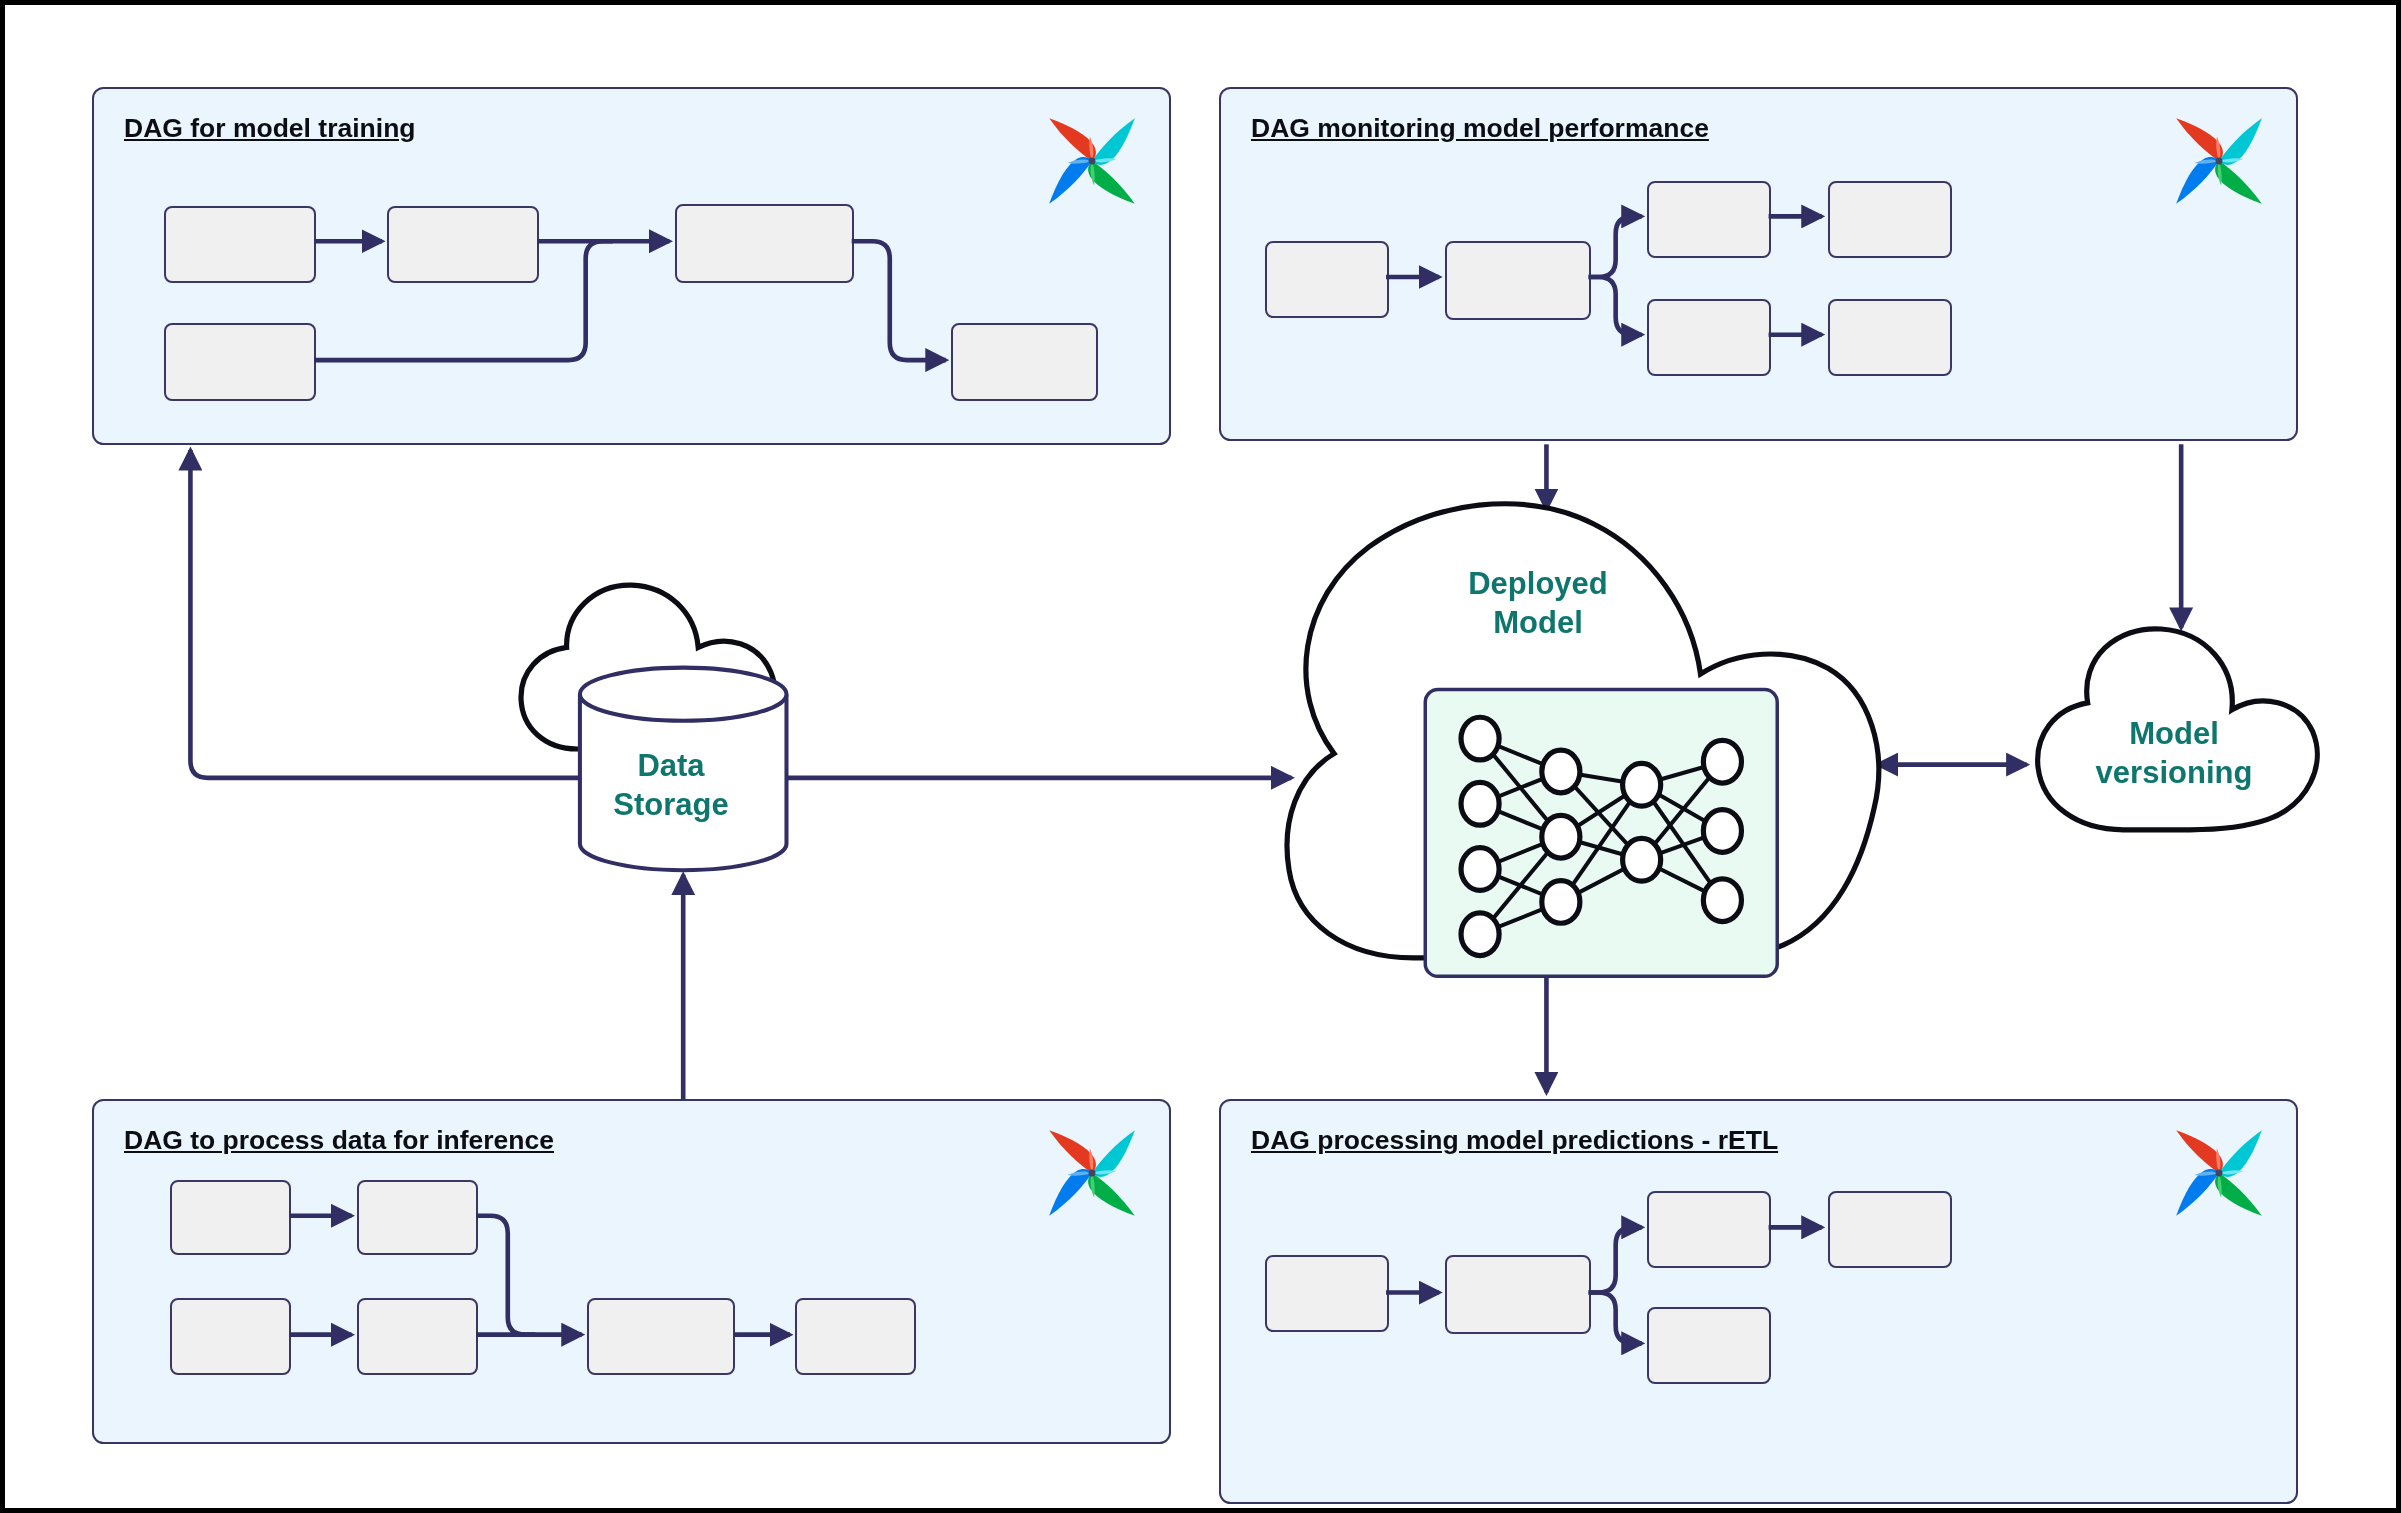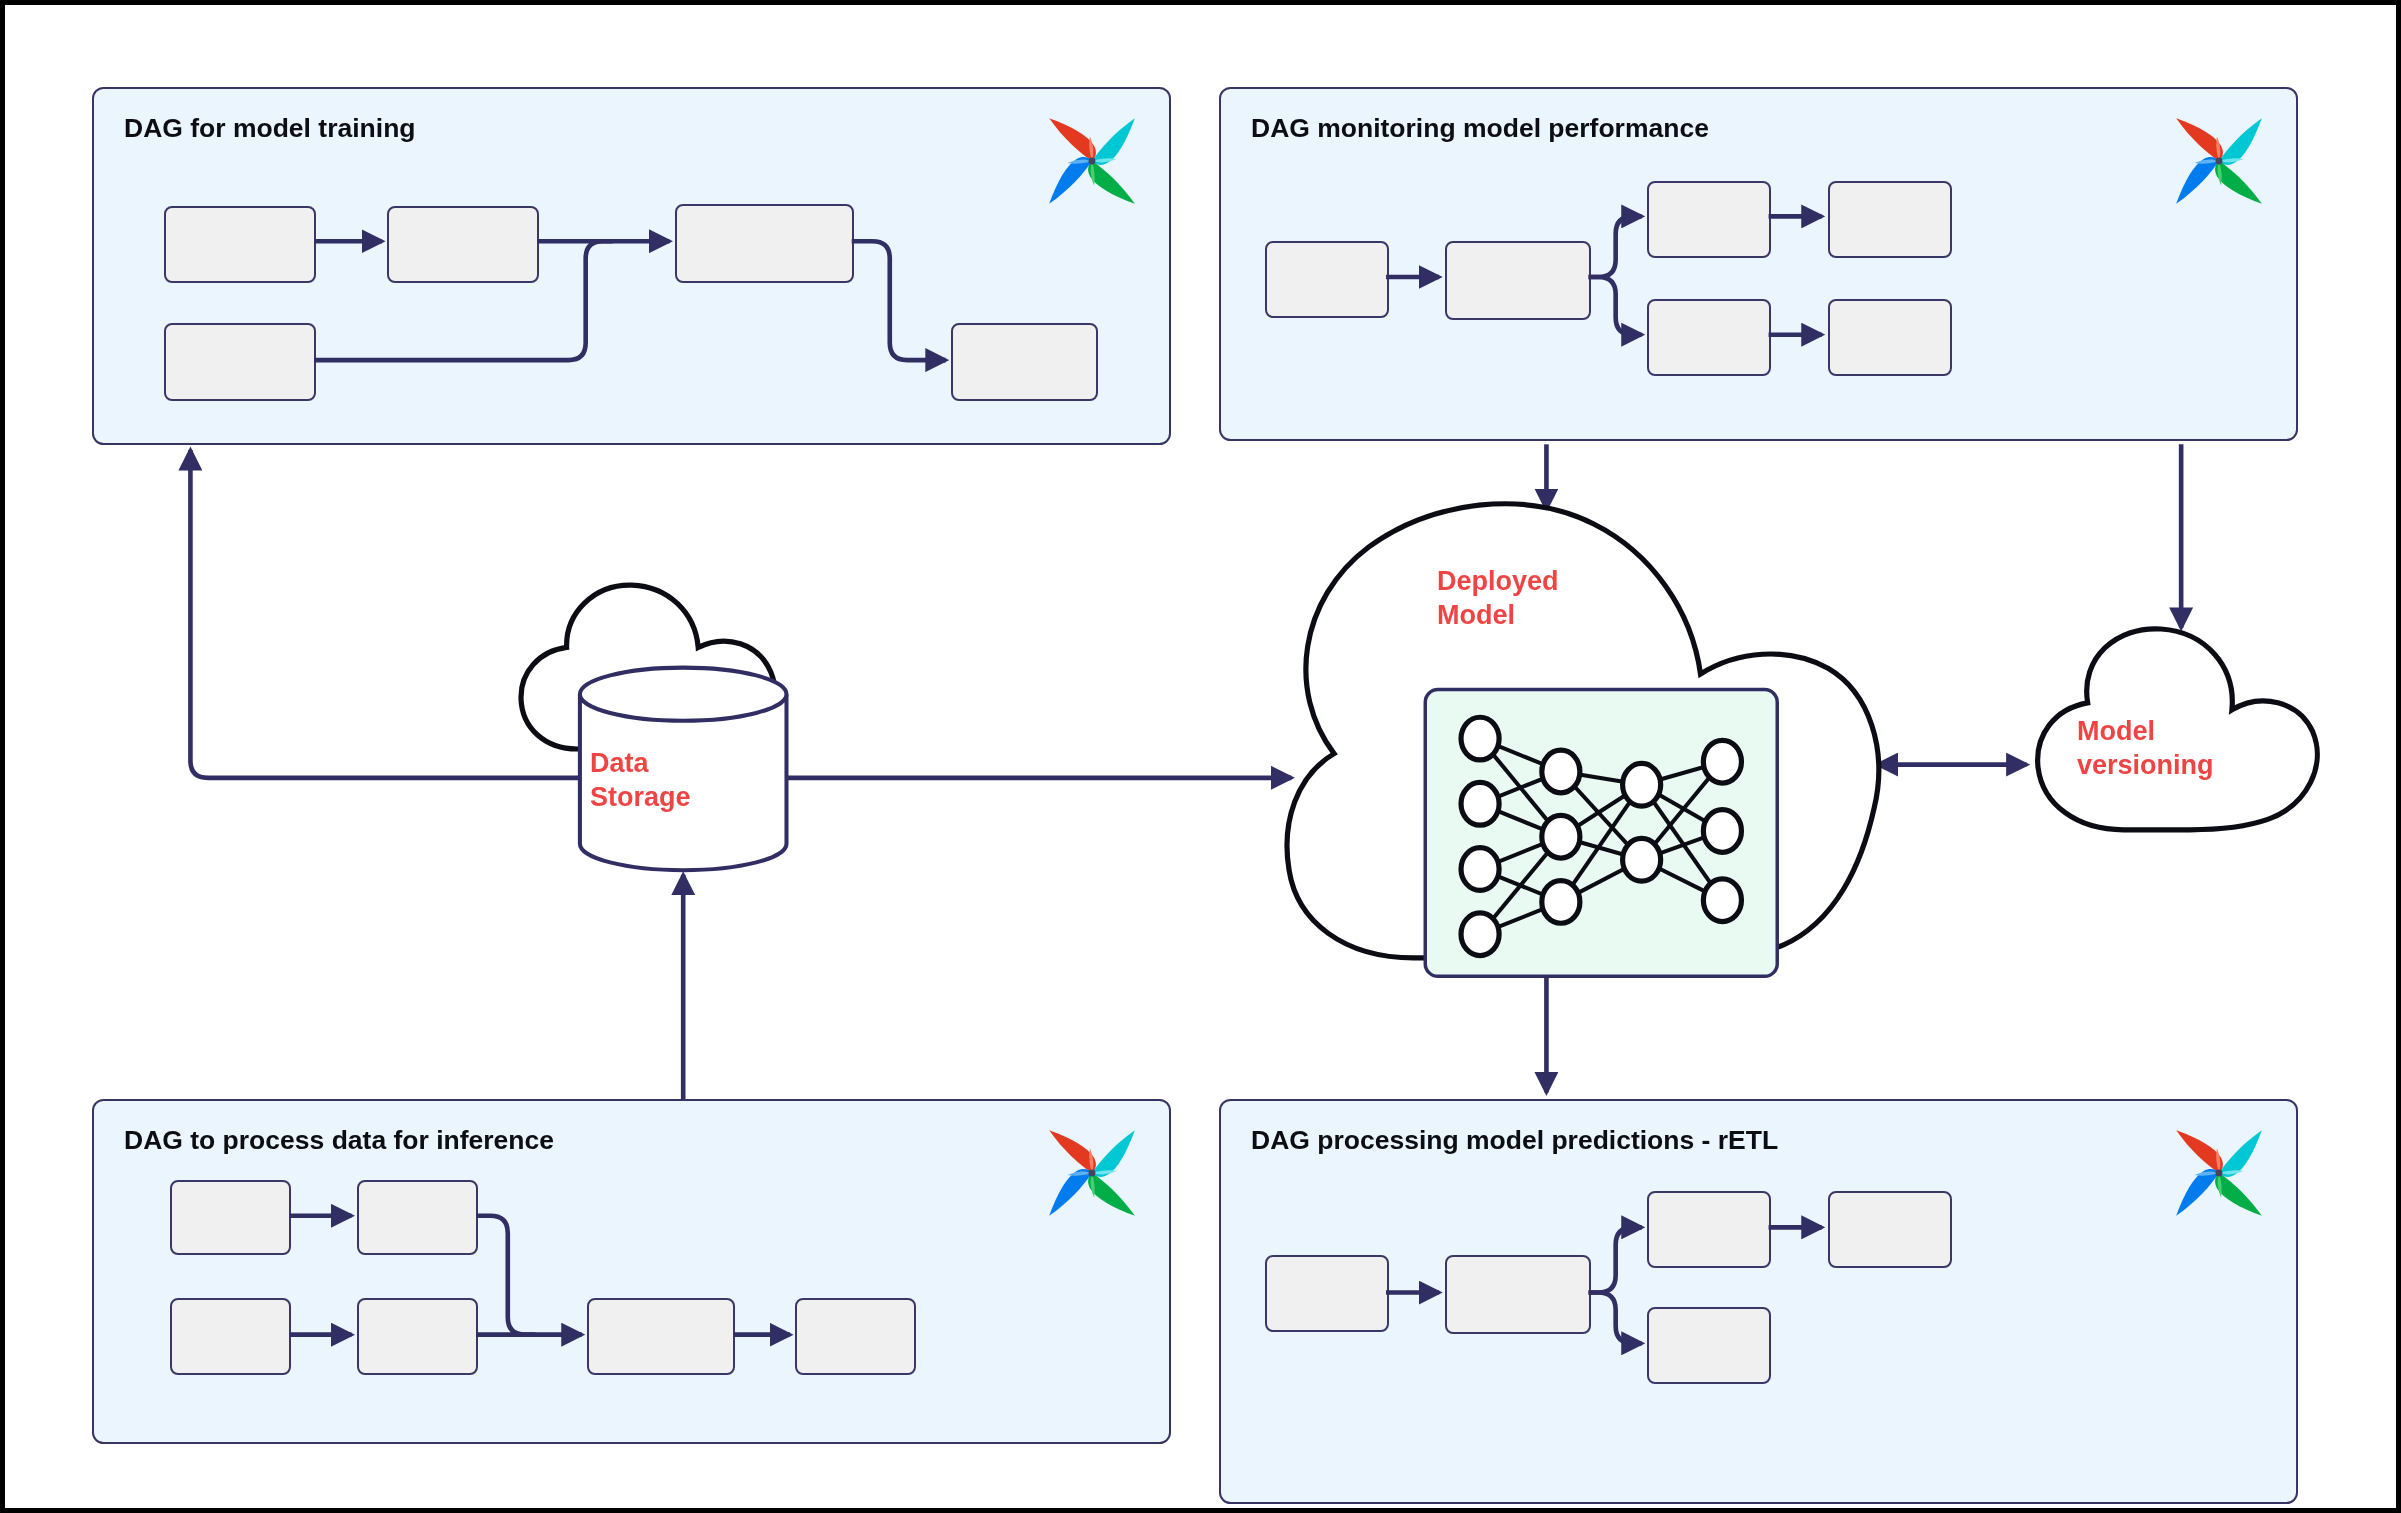--- a/index.html
+++ b/index.html
@@ -28,39 +28,41 @@
     z-index:10;
   }
   .panel-title{
     position:absolute;
     left:30px;top:24px;
     font-size:26.5px;
     font-weight:bold;
     color:#0c0e13;
     letter-spacing:0px;
     white-space:nowrap;
+    text-decoration:underline;
   }
   .airflow-logo{
     position:absolute;
     top:21px;right:26.5px;
     width:102px;height:102px;
   }
   .task-box{
     position:absolute;
     background:#f0f0f1;
     border:2.9px solid #3a3766;
     border-radius:8px;
     box-sizing:border-box;
   }
   .entity-label{
     position:absolute;
+    text-align:center;
     font-weight:bold;
-    font-size:27px;
+    font-size:31px;
     line-height:1.27;
-    color:#ef4444;
+    color:#0f766e;
     z-index:30;
   }
 </style>
 </head>
 <body>
 
 <div class="stage">
 
   <svg id="base-layer" class="layer" viewBox="0 0 4161 2622">
     <defs>

